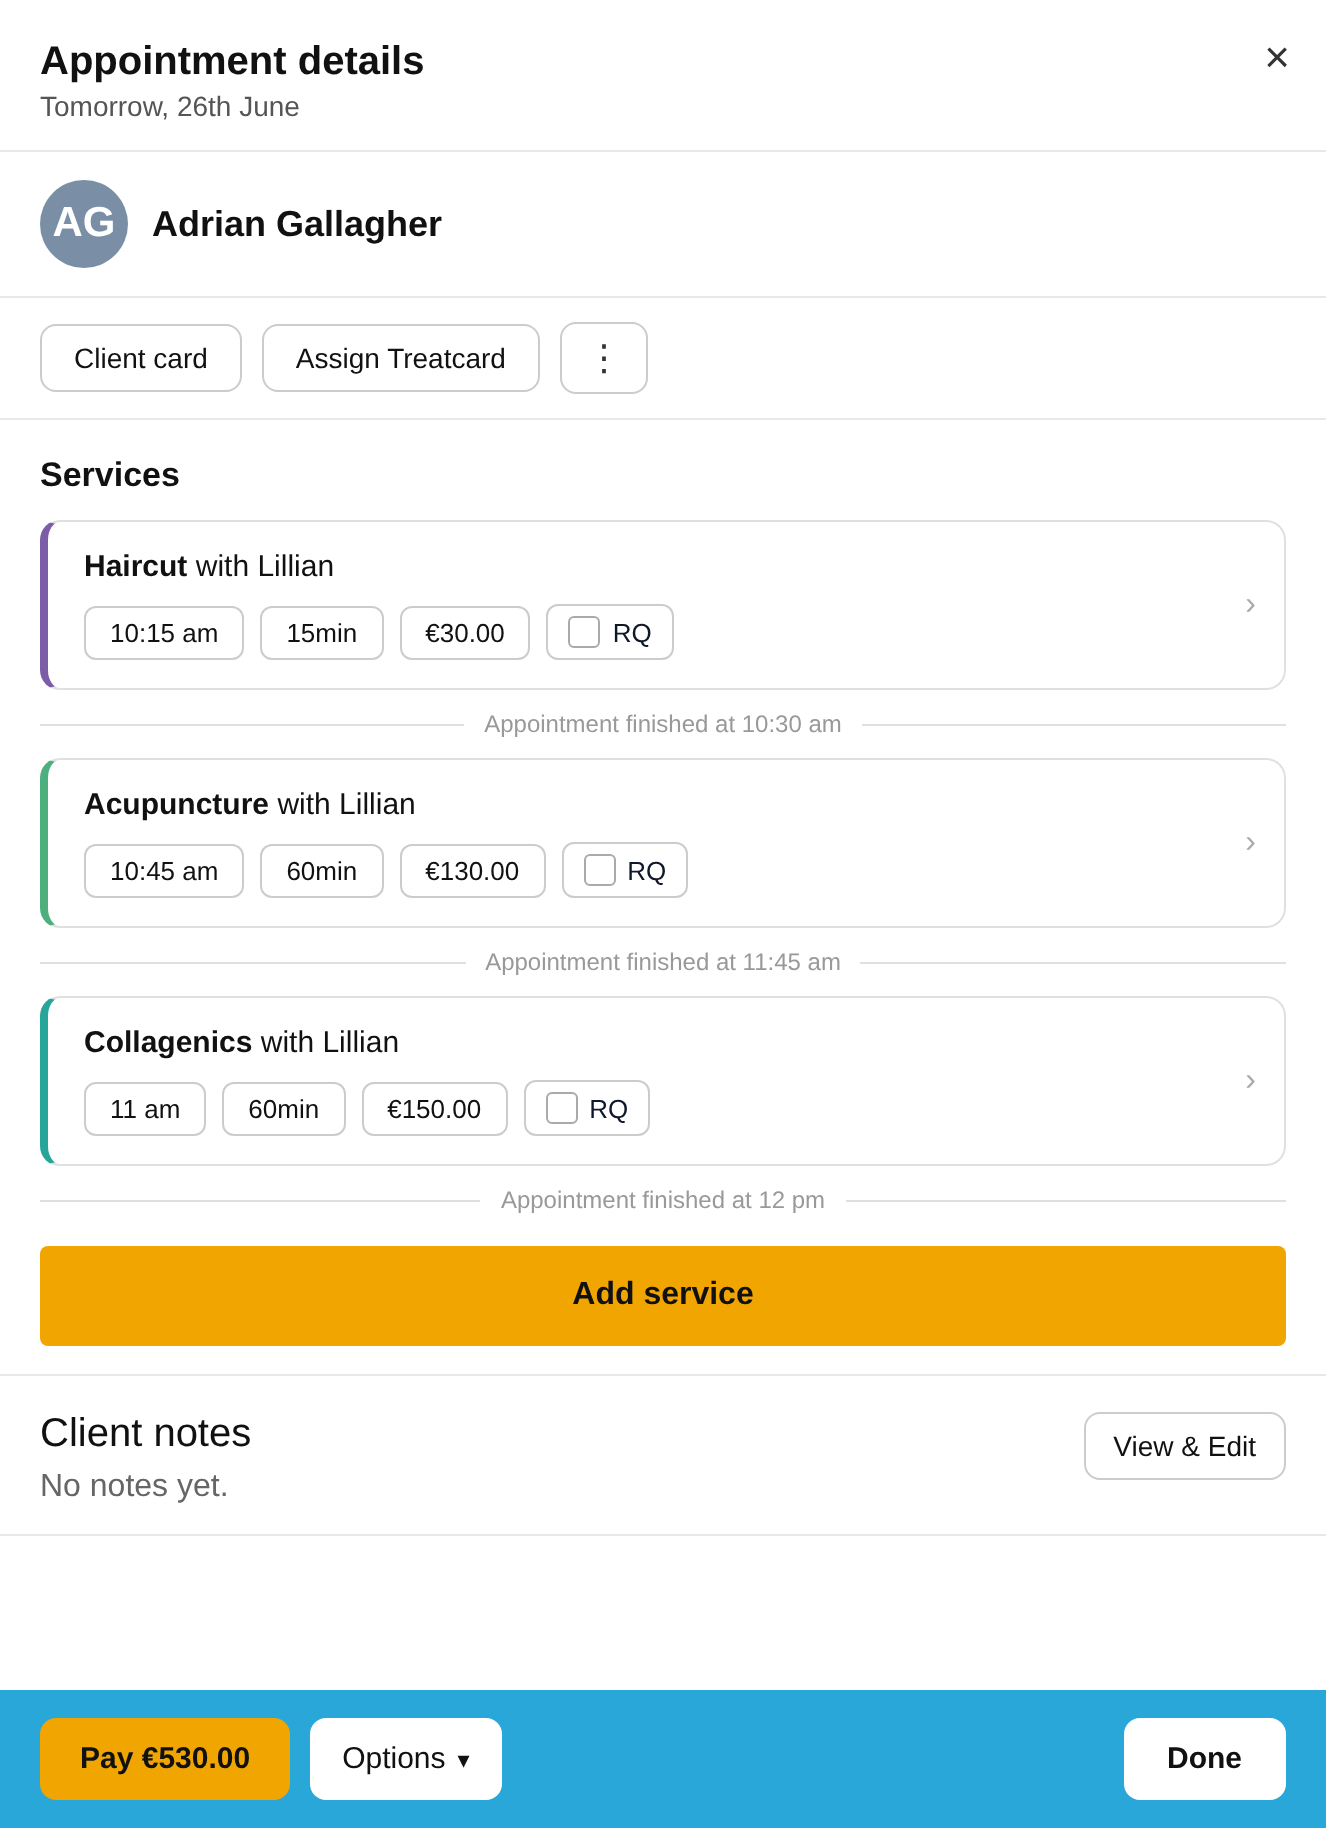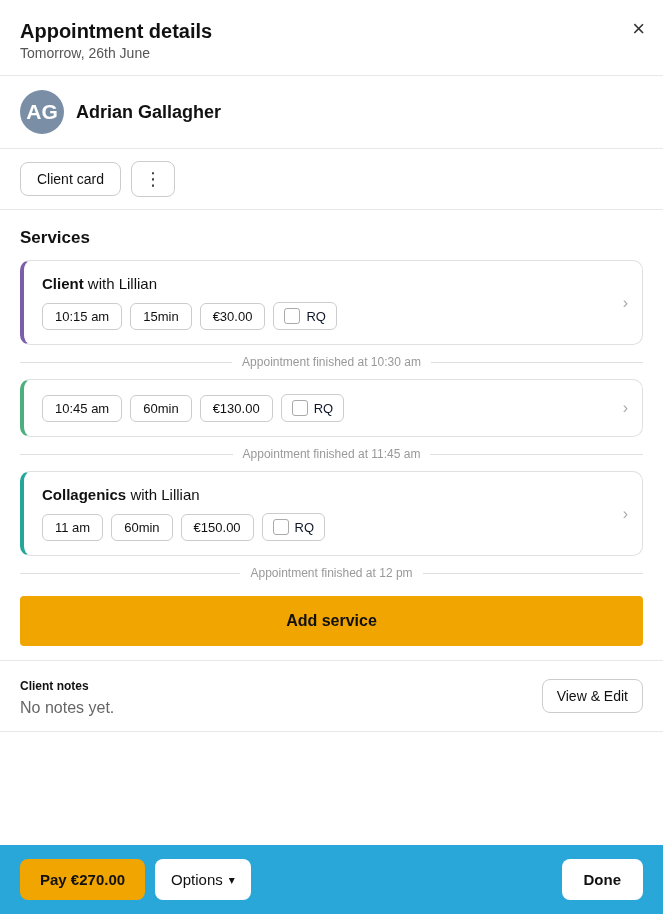--- a/index.html
+++ b/index.html
@@ -208,22 +208,22 @@
     .client-notes-section {
       padding: 18px 20px 14px 20px;
       border-top: 1px solid #e8e8e8;
       border-bottom: 1px solid #e8e8e8;
       display: flex;
       align-items: flex-start;
       justify-content: space-between;
     }
     .notes-left {}
     .notes-title {
-      font-size: 12px;
-      font-weight: 700;
+      font-size: 20px;
+      font-weight: 400;
       color: #111;
       margin-bottom: 6px;
     }
     .notes-text {
       font-size: 16px;
       color: #666;
     }
     .view-edit-btn {
       border: 1.5px solid #ccc;
       background: #fff;
@@ -299,48 +299,53 @@
   <button class="close-btn">×</button>
 </div>
 
 <div class="client-row">
   <div class="avatar">AG</div>
   <div class="client-name">Adrian Gallagher</div>
 </div>
 
 <div class="action-buttons">
   <button class="action-btn">Client card</button>
+  <button class="action-btn">Assign Treatcard</button>
   <button class="more-btn">⋮</button>
 </div>
 
 <div class="services-section">
   <div class="section-title">Services</div>
 
   <div class="service-card purple-left">
     <div class="service-name">
-      <span>Client</span>
+      <span>Haircut</span>
       <span class="normal">with Lillian</span>
     </div>
     <div class="service-details">
       <span class="detail-pill">10:15 am</span>
       <span class="detail-pill">15min</span>
       <span class="detail-pill">€30.00</span>
       <span class="rq-pill">
         <span class="rq-checkbox"></span>
         <span>RQ</span>
       </span>
     </div>
     <span class="chevron-right">›</span>
   </div>
 
   <div class="time-separator">
     <span>Appointment finished at 10:30 am</span>
   </div>
 
   <div class="service-card green-left">
+    <div class="service-name">
+      <span>Acupuncture</span>
+      <span class="normal">with Lillian</span>
+    </div>
     <div class="service-details">
       <span class="detail-pill">10:45 am</span>
       <span class="detail-pill">60min</span>
       <span class="detail-pill">€130.00</span>
       <span class="rq-pill">
         <span class="rq-checkbox"></span>
         <span>RQ</span>
       </span>
     </div>
     <span class="chevron-right">›</span>
@@ -379,20 +384,20 @@
     <div class="notes-title">Client notes</div>
     <div class="notes-text">No notes yet.</div>
   </div>
   <button class="view-edit-btn">View &amp; Edit</button>
 </div>
 
 <div style="height: 80px;"></div>
 
 <div class="bottom-bar">
   <div class="bottom-left">
-    <button class="pay-btn">Pay €270.00</button>
+    <button class="pay-btn">Pay €530.00</button>
     <button class="options-btn">
       <span>Options</span>
       <span class="chevron-down">▾</span>
     </button>
   </div>
   <button class="done-btn">Done</button>
 </div>
 
 </body></html>

